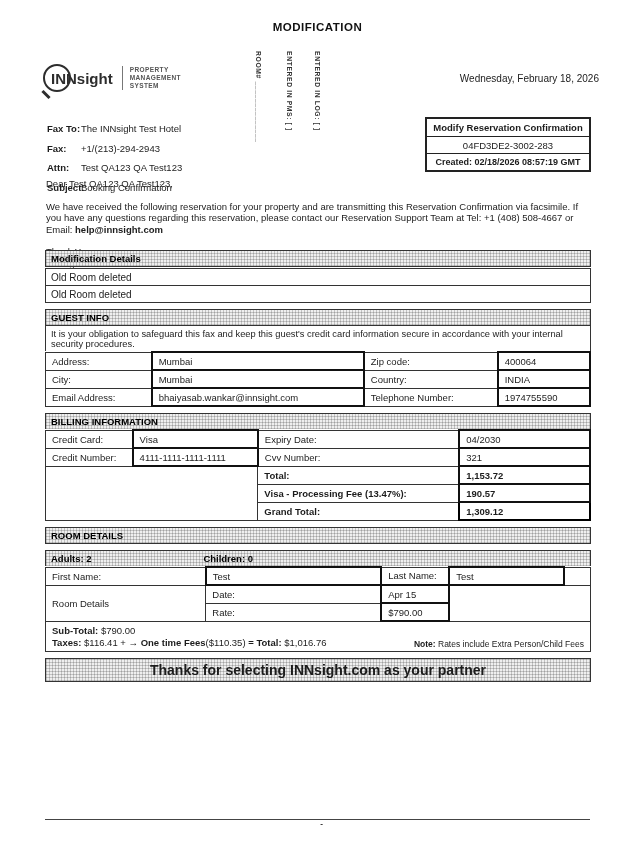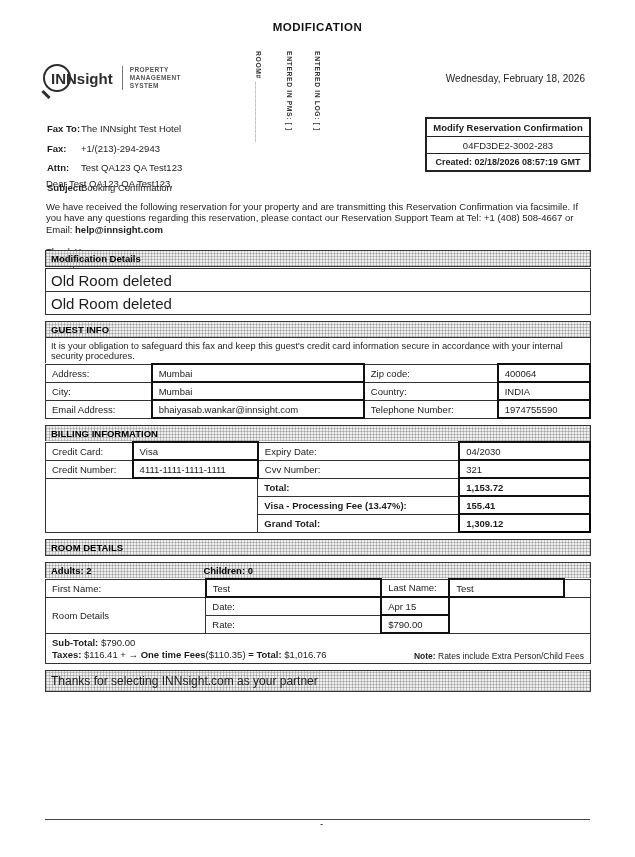--- a/index.html
+++ b/index.html
@@ -25,21 +25,21 @@
   }
   .logo-tag {
     margin-left:9px; padding-left:7px; border-left:1px solid #777;
     font-size:6.5px; color:#555; letter-spacing:.4px; line-height:8px; font-weight:bold;
   }
   
   .stamp-item {
     position:absolute; transform:rotate(90deg); transform-origin:0 0;
     font-size:6.8px; font-weight:bold; color:#333; letter-spacing:.6px; white-space:nowrap;
   }
-  .doc-date { position:absolute; top:73px; right:50px; font-size:10px; color:#222; }
+  .doc-date { position:absolute; top:73px; right:36px; font-size:10px; color:#222; }
   
   .fax-block { position:absolute; left:47px; top:116px; font-size:9.5px; line-height:13.5px; }
   .fax-row { display:flex;margin-top:6px; }
   .fax-row .lab { font-weight:bold; width:34px; }
   .fax-row .val { margin-left:0; }
   
   .conf-box { position:absolute; left:425px; top:117px; width:166px; border:2px solid #222; text-align:center; background:#fff; }
   .conf-box .c-title { font-weight:bold; font-size:9.5px; padding:3px 2px; border-bottom:1.5px solid #222; }
   .conf-box .c-num { font-size:9.5px; padding:2.5px 2px; border-bottom:1.5px solid #222; }
   .conf-box .c-created { font-weight:bold; font-size:9px; padding:3px 2px; }
@@ -52,35 +52,35 @@
   .sections { position:absolute; left:45px; top:250px; width:546px; }
   .hatch {
     background-color:#efefef;
     background-image:
       repeating-linear-gradient(0deg, rgba(40,40,40,.22) 0 1px, transparent 1px 3px),
       repeating-linear-gradient(90deg, rgba(40,40,40,.22) 0 1px, transparent 1px 3px);
     border:1px solid #333;
   }
   .sec-head { font-size:9.5px; font-weight:bold; color:#000; padding:2px 5px; }
   .gap2 { height:2px; } .gap6 { height:6px; }
-  .box-row { border:1px solid #333; padding:2.5px 5px; font-size:15px; margin-top:-1px; background:#fff; }
+  .box-row { border:1px solid #333; padding:2.5px 5px; font-size:10px; margin-top:-1px; background:#fff; }
   table.grid { width:100%; border-collapse:collapse; margin-top:-1px; background:#fff; }
   table.grid td { border:1px solid #333; font-size:9.5px; padding:2.5px 6px; color:#1c1c1c; }
   table.grid td.val { border:2px solid #111; }
   table.grid td.bl { font-weight:bold; }
   table.grid td.tval { border:2px solid #111; font-weight:bold; }
   table.grid td.gval { border:2.5px solid #000; font-weight:bold; }
   .room-head { display:flex; align-items:center; }
   .room-head .rh-title { flex:1; }
   .room-head .rh-adults { width:130px; }
   .room-head .rh-children { width:72px; text-align:right; }
   .subtotal-cell { display:flex; justify-content:space-between; align-items:flex-end; }
   .subtotal-left { font-size:9.5px; line-height:12px; }
   .subtotal-note { font-size:8.5px; white-space:nowrap; }
-  .thanks-banner { font-weight:normal; font-size:12px; padding:3px 5px; }
+  .thanks-banner { text-align:center; font-weight:bold; font-size:14px; padding:3px 5px; }
   
   .footer-line { position:absolute; left:45px; right:45px; top:819px; border-top:1px solid #444; }
   .page-num { position:absolute; left:0; top:822px; width:100%; text-align:center; font-size:9.5px; font-weight:bold; font-style:italic; }
 </style>
 </head>
 <body>
 
 <div class="page">
 
   <div class="doc-title">MODIFICATION</div>
@@ -186,21 +186,21 @@
         <td>Cvv Number:</td>
         <td class="val">321</td>
       </tr>
       <tr>
         <td colspan="2" rowspan="3"></td>
         <td class="bl">Total:</td>
         <td class="tval">1,153.72</td>
       </tr>
       <tr>
         <td class="bl">Visa - Processing Fee (13.47%):</td>
-        <td class="tval">155.41</td>
+        <td class="tval">190.57</td>
       </tr>
       <tr>
         <td class="bl">Grand Total:</td>
         <td class="gval">1,309.12</td>
       </tr>
     </tbody>
       </table>
 
     <div class="gap6"></div>
 

